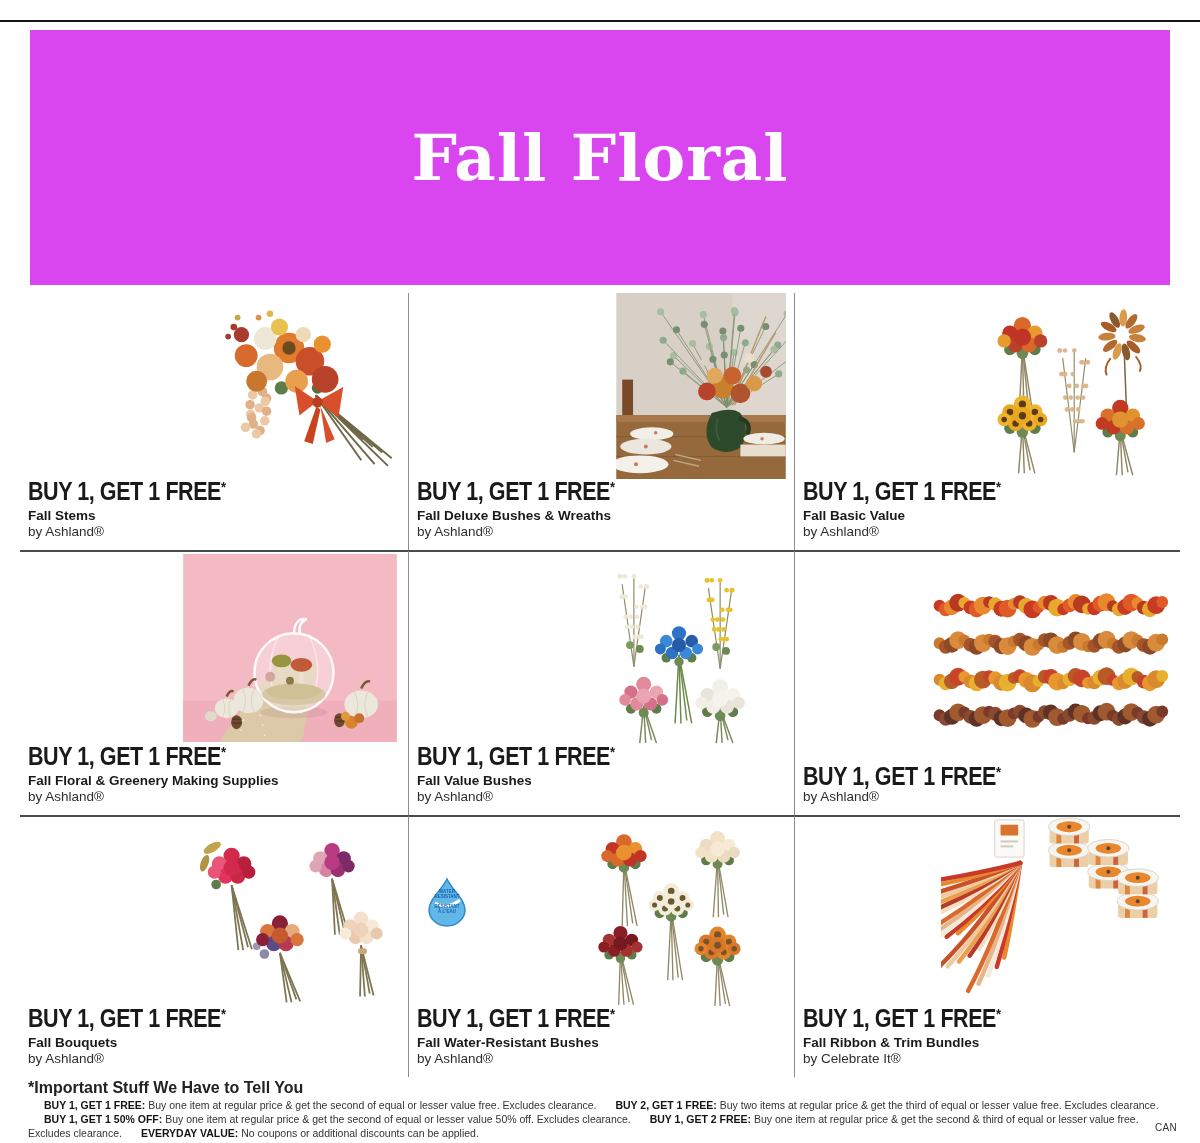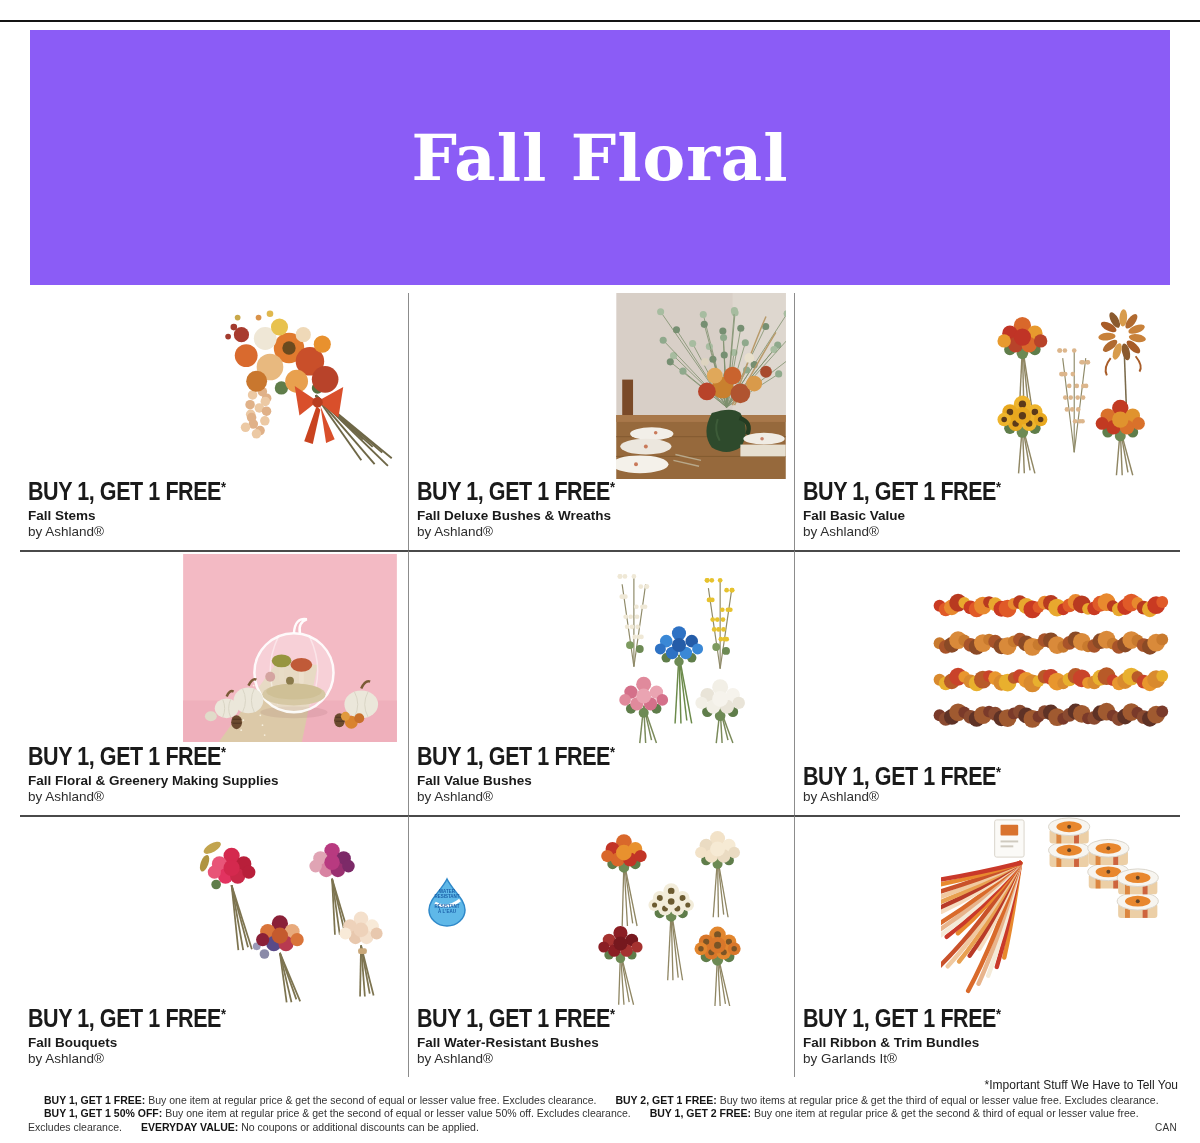--- a/index.html
+++ b/index.html
@@ -22,31 +22,31 @@
   .caption{flex:0 0 auto;padding-bottom:10px;}
   .deal{font-weight:bold;font-size:25px;letter-spacing:-0.5px;line-height:1;
         white-space:nowrap;transform:scaleX(0.86);transform-origin:left bottom;}
   .deal-sup{font-size:15px;vertical-align:8px;}
   .product{font-weight:bold;font-size:13.5px;margin-top:4px;line-height:1.15;}
   .brand{font-size:13.5px;line-height:1.2;color:#2e2e2e;}
   .badge{position:absolute;left:16px;top:60px;}
   .bt{font-size:4.5px;font-weight:bold;fill:#1a5fa8;text-anchor:middle;
       font-family:"Liberation Sans",sans-serif;}
   .fine-print{position:absolute;left:28px;top:1078px;width:1150px;}
-  .fp-heading{font-weight:normal;font-size:12px;line-height:1.3;color:#222;text-align:right;}
+  .fp-heading{font-weight:bold;font-size:16px;line-height:1.3;color:#222;}
   .fp-body{margin:0;font-size:10.5px;line-height:1.32;color:#333;}
   .fp-body b{color:#141414;padding-left:16px;}
   .region{position:absolute;right:23px;top:1122px;font-size:10px;color:#333;letter-spacing:0.3px;}
 </style>
 </head>
 <body>
 
 <div class="top-rule"></div>
 
-<header class="banner" style="background: #8b5cf6;">
+<header class="banner" style="background: #d946ef;">
   <h1 style="color: rgb(255, 255, 255);">Fall Floral</h1>
 </header>
 
 <main class="grid">
     <div class="cell r1 c1">
     <div class="img-wrap" style="padding-right: 4px;">
         <svg width="230" height="195" viewBox="0 0 240 205" xmlns="http://www.w3.org/2000/svg">
           <circle cx="92.0" cy="108" r="5" fill="#e0b188"></circle>
           <circle cx="81.7" cy="111.4" r="5" fill="#ecc9a4"></circle>
           <circle cx="96.5" cy="114.8" r="5" fill="#e0b188"></circle>
@@ -869,21 +869,21 @@
           <rect x="187" y="67" width="5" height="15" fill="#d9792e" opacity="0.85"></rect>
           <rect x="205" y="67" width="5" height="15" fill="#c9512a" opacity="0.85"></rect>
           <ellipse cx="200" cy="65" rx="21" ry="9" fill="#f7f5f0" stroke="#d9d4ca"></ellipse>
           <ellipse cx="200" cy="65" rx="13" ry="5.5" fill="#e8872e"></ellipse>
           <circle cx="200" cy="65" r="2" fill="#5f4228"></circle>
         </svg>
       </div>
     <div class="caption">
       <div class="deal"><span class="deal-main">BUY 1, GET 1 FREE</span><span class="deal-sup">*</span></div>
       <div class="product">Fall Ribbon &amp; Trim Bundles</div>
-      <div class="brand">by Garlands It®</div>
+      <div class="brand">by Celebrate It®</div>
     </div>
   </div>
   </main>
 
 <footer class="fine-print">
   <div class="fp-heading">*Important Stuff We Have to Tell You</div>
   <p class="fp-body"><b>BUY 1, GET 1 FREE:</b> Buy one item at regular price &amp; get the second of equal or lesser value free. Excludes clearance. <b>BUY 2, GET 1 FREE:</b> Buy two items at regular price &amp; get the third of equal or lesser value free. Excludes clearance. <b>BUY 1, GET 1 50% OFF:</b> Buy one item at regular price &amp; get the second of equal or lesser value 50% off. Excludes clearance. <b>BUY 1, GET 2 FREE:</b> Buy one item at regular price &amp; get the second &amp; third of equal or lesser value free. Excludes clearance. <b>EVERYDAY VALUE:</b> No coupons or additional discounts can be applied.</p>
 </footer>
 
 <div class="region">CAN</div>

